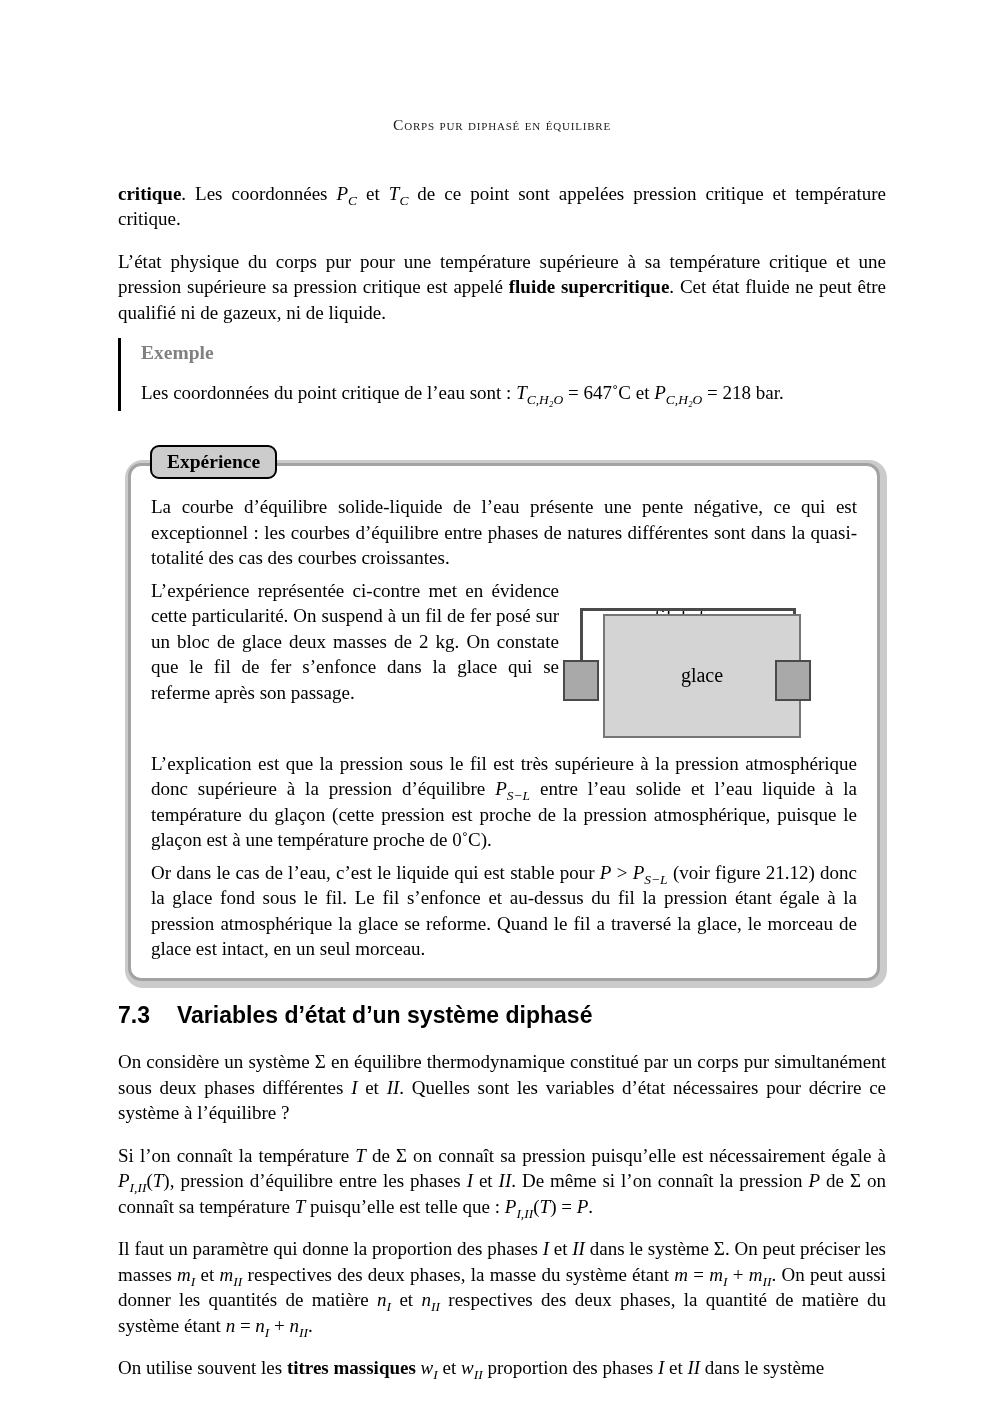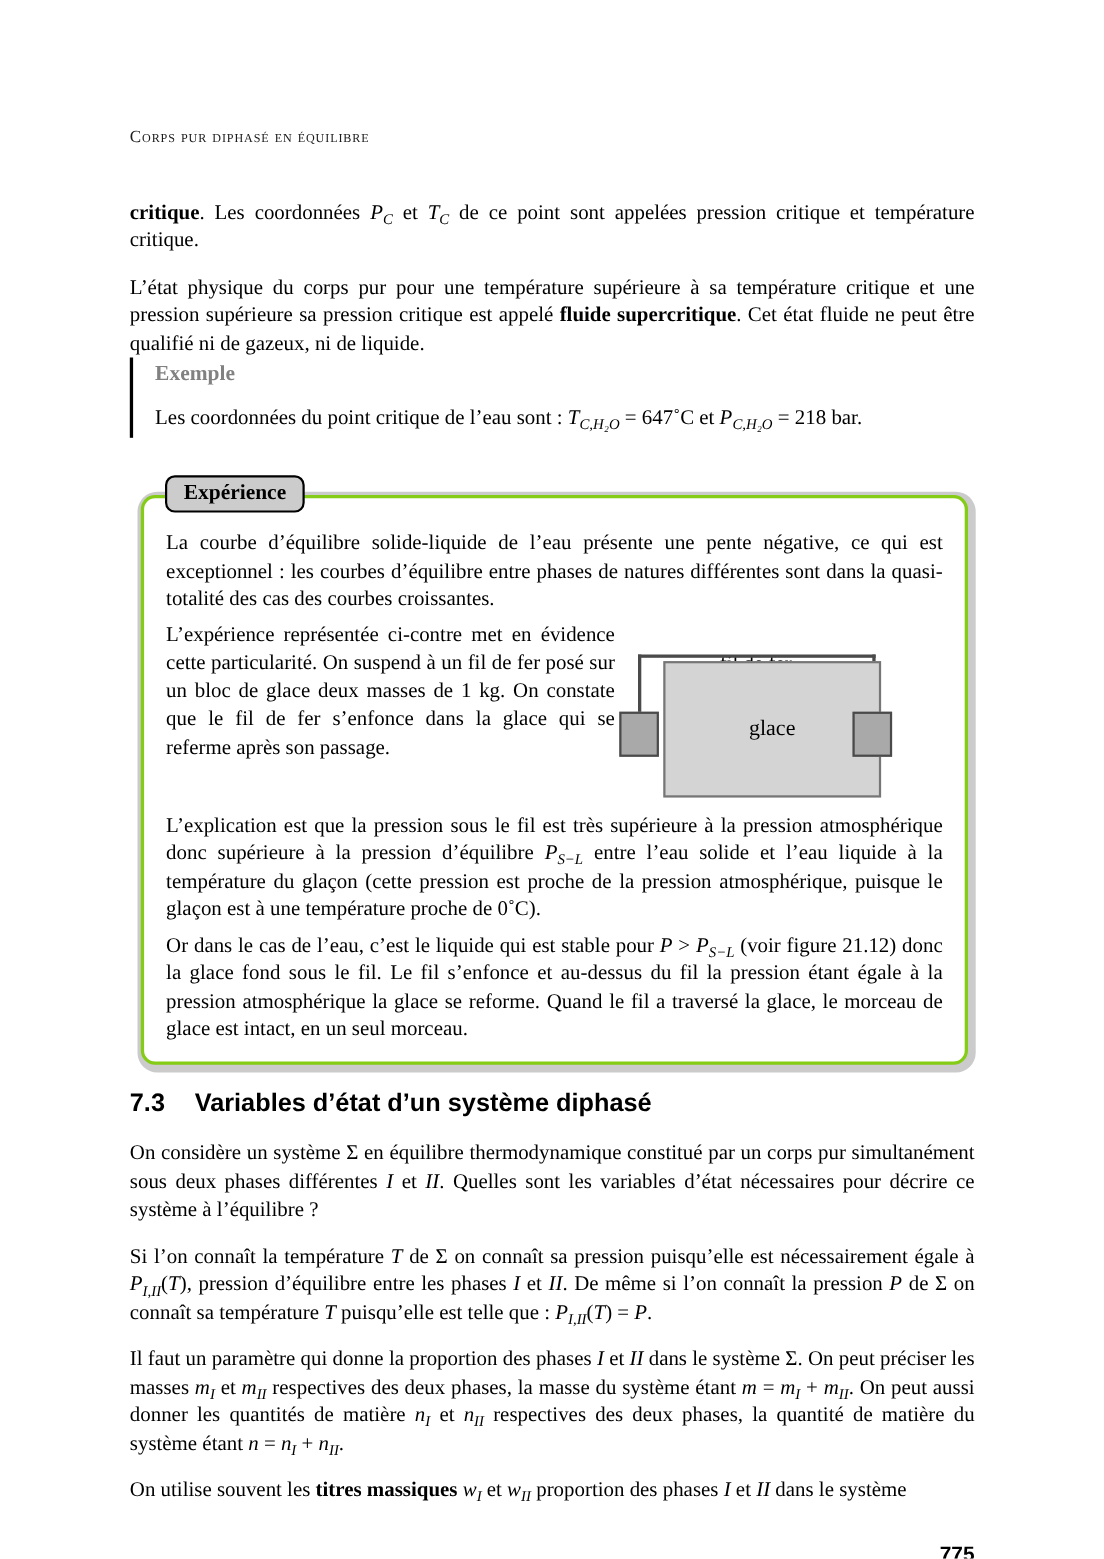--- a/index.html
+++ b/index.html
@@ -9,50 +9,51 @@
     background:#ffffff;
     box-sizing:border-box;
     padding:112px 118px 0 118px;
     font-family:"Liberation Serif", serif;
     font-size:19px;
     line-height:25.5px;
     color:#000;
     overflow:hidden;
   }
   .running-head{
-    text-align:left;
+    text-align:center;
     font-variant:small-caps;
     font-size:15.5px;
     letter-spacing:0.8px;
     color:#1a1a1a;
   }
   p.body-par{
     margin:17px 0 0 0;
     text-align:justify;
   }
   p.first-par{margin-top:43px;}
   .s-b{font-weight:bold;}
   .s-i{font-style:italic;}
   sub.s-sub{font-style:italic;font-size:71%;line-height:0;}
   
   .exemple{
+    margin-top:13px;
     border-left:3px solid #000;
     padding:2px 0 6px 20px;
   }
   .exemple-label{
     font-weight:bold;
     color:#818181;
     font-size:19.5px;
   }
   .exemple-text{margin:14px 0 0 0;}
   
   .exp-box{
     position:relative;
     margin:52px 6px 0 10px;
-    border:3px solid #84cc16;
+    border:3px solid #a3a3a3;
     border-radius:13px;
     box-shadow:2px 2px 0 5px #cbcbcb;
     padding:26px 20px 16px 20px;
     box-sizing:border-box;
     background:#fff;
   }
   .exp-tab{
     position:absolute;
     top:-21px;left:19px;
     background:#cccccc;
@@ -140,21 +141,21 @@
     <div class="exemple-label">Exemple</div>
     <p class="exemple-text"><span>Les coordonnées du point critique de l’eau sont : </span><span class="s-i">T</span><sub class="s-sub">C,H₂O</sub><span> = 647˚C et </span><span class="s-i">P</span><sub class="s-sub">C,H₂O</sub><span> = 218 bar.</span></p>
   </div>
 
   <div class="exp-box">
     <div class="exp-tab">Expérience</div>
 
     <p class="body-par exp-first">La courbe d’équilibre solide-liquide de l’eau présente une pente négative, ce qui est exceptionnel : les courbes d’équilibre entre phases de natures différentes sont dans la quasi-totalité des cas des courbes croissantes.</p>
 
     <div class="exp-row">
-      <p class="body-par exp-left">L’expérience représentée ci-contre met en évidence cette particularité. On suspend à un fil de fer posé sur un bloc de glace deux masses de 1 kg. On constate que le fil de fer s’enfonce dans la glace qui se referme après son passage.</p>
+      <p class="body-par exp-left">L’expérience représentée ci-contre met en évidence cette particularité. On suspend à un fil de fer posé sur un bloc de glace deux masses de 2 kg. On constate que le fil de fer s’enfonce dans la glace qui se referme après son passage.</p>
 
       <div class="figure">
         <div class="fig-wire-label">fil de fer</div>
         <div class="wire"></div>
         <div class="ice">
           <span>glace</span>
         </div>
         <div class="weight weight-l"></div>
         <div class="weight weight-r"></div>
       </div>

